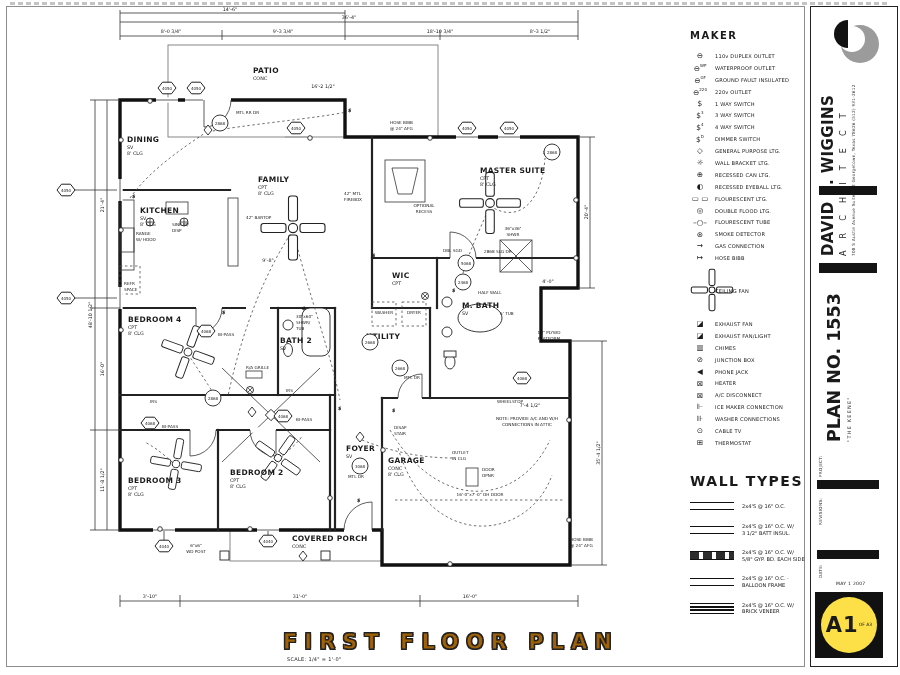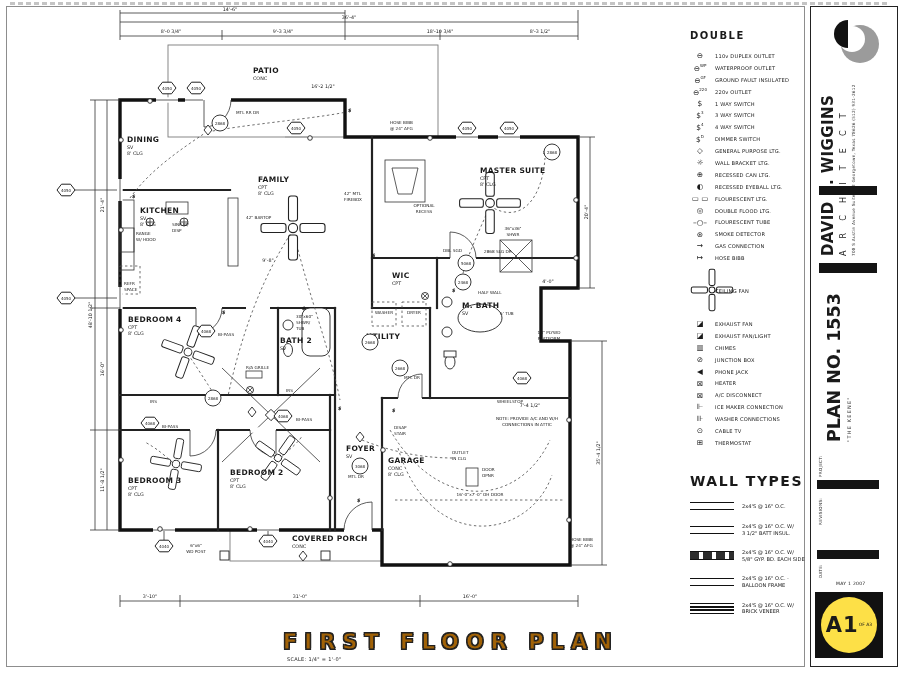--- a/index.html
+++ b/index.html
@@ -450,21 +450,21 @@
     <circle class="dev" cx="360" cy="466" r="8"></circle>
       <text class="tg" x="360" y="467.6">3068</text>
     <circle class="dev" cx="213" cy="398" r="8"></circle>
       <text class="tg" x="213" y="399.6">2868</text>
     <circle class="dev" cx="466" cy="263" r="8"></circle>
       <text class="tg" x="466" y="264.6">5068</text>
   </g>
 </svg>
 
 <div class="legend">
-  <div class="leg-title">DOUBLE</div>
+  <div class="leg-title">MAKER</div>
   <div class="lrow">
       <span class="sym"><span>⊖</span></span>
       <span class="lbl">110v DUPLEX OUTLET</span>
     </div>
   <div class="lrow">
       <span class="sym"><span>⊖</span><span class="symtag">WP</span></span>
       <span class="lbl">WATERPROOF OUTLET</span>
     </div>
   <div class="lrow">
       <span class="sym"><span>⊖</span><span class="symtag">GF</span></span>

